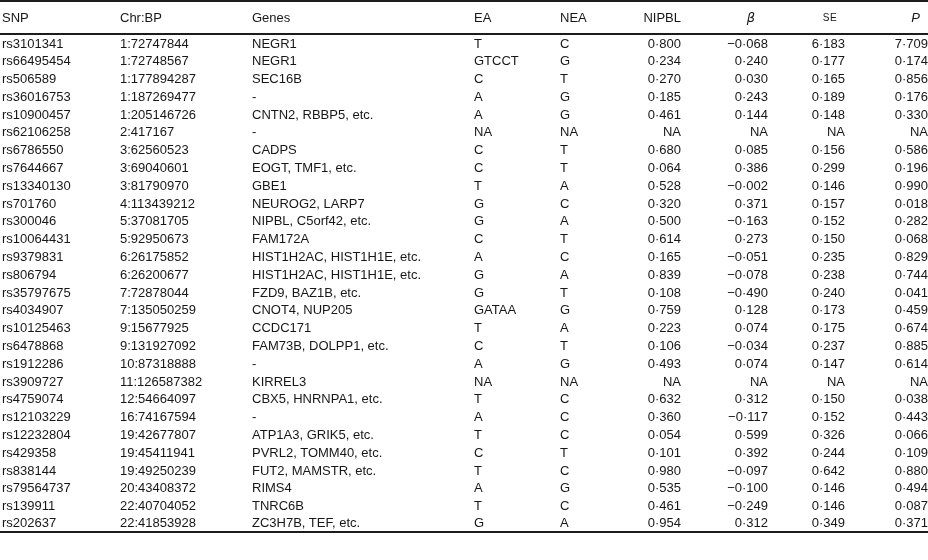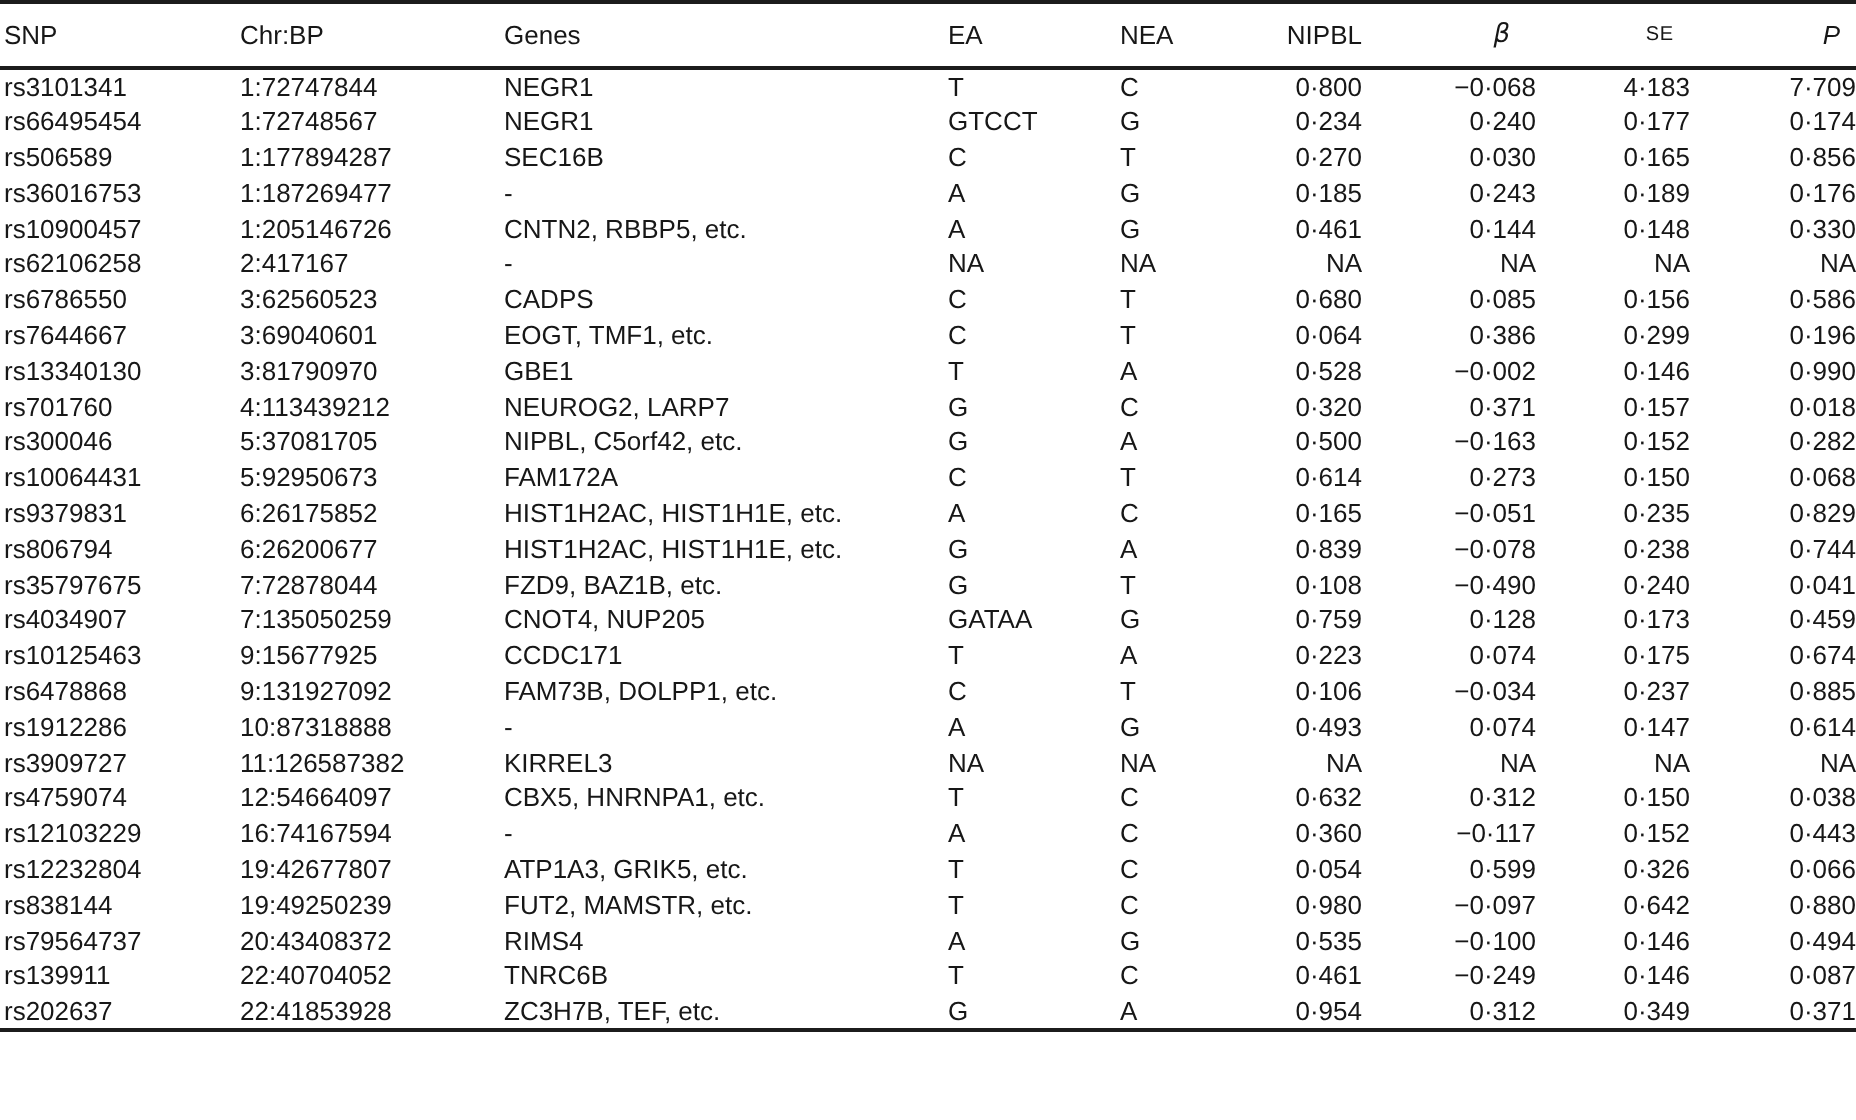--- a/index.html
+++ b/index.html
@@ -84,21 +84,21 @@
   </thead>
   <tbody>
   <tr>
     <td class="c-first">rs3101341</td>
     <td>1:72747844</td>
     <td class="genes">NEGR1</td>
     <td>T</td>
     <td>C</td>
     <td class="num">0·800</td>
     <td class="num">−0·068</td>
-    <td class="num">4·183</td>
+    <td class="num">6·183</td>
     <td class="num">7·709</td>
   </tr>
 
   <tr>
     <td class="c-first">rs66495454</td>
     <td>1:72748567</td>
     <td class="genes">NEGR1</td>
     <td>GTCCT</td>
     <td>G</td>
     <td class="num">0·234</td>
@@ -352,20 +352,31 @@
     <td>19:42677807</td>
     <td class="genes">ATP1A3, GRIK5, etc.</td>
     <td>T</td>
     <td>C</td>
     <td class="num">0·054</td>
     <td class="num">0·599</td>
     <td class="num">0·326</td>
     <td class="num">0·066</td>
   </tr>
 
+  <tr>
+    <td class="c-first">rs429358</td>
+    <td>19:45411941</td>
+    <td class="genes">PVRL2, TOMM40, etc.</td>
+    <td>C</td>
+    <td>T</td>
+    <td class="num">0·101</td>
+    <td class="num">0·392</td>
+    <td class="num">0·244</td>
+    <td class="num">0·109</td>
+  </tr>
 
   <tr>
     <td class="c-first">rs838144</td>
     <td>19:49250239</td>
     <td class="genes">FUT2, MAMSTR, etc.</td>
     <td>T</td>
     <td>C</td>
     <td class="num">0·980</td>
     <td class="num">−0·097</td>
     <td class="num">0·642</td>

